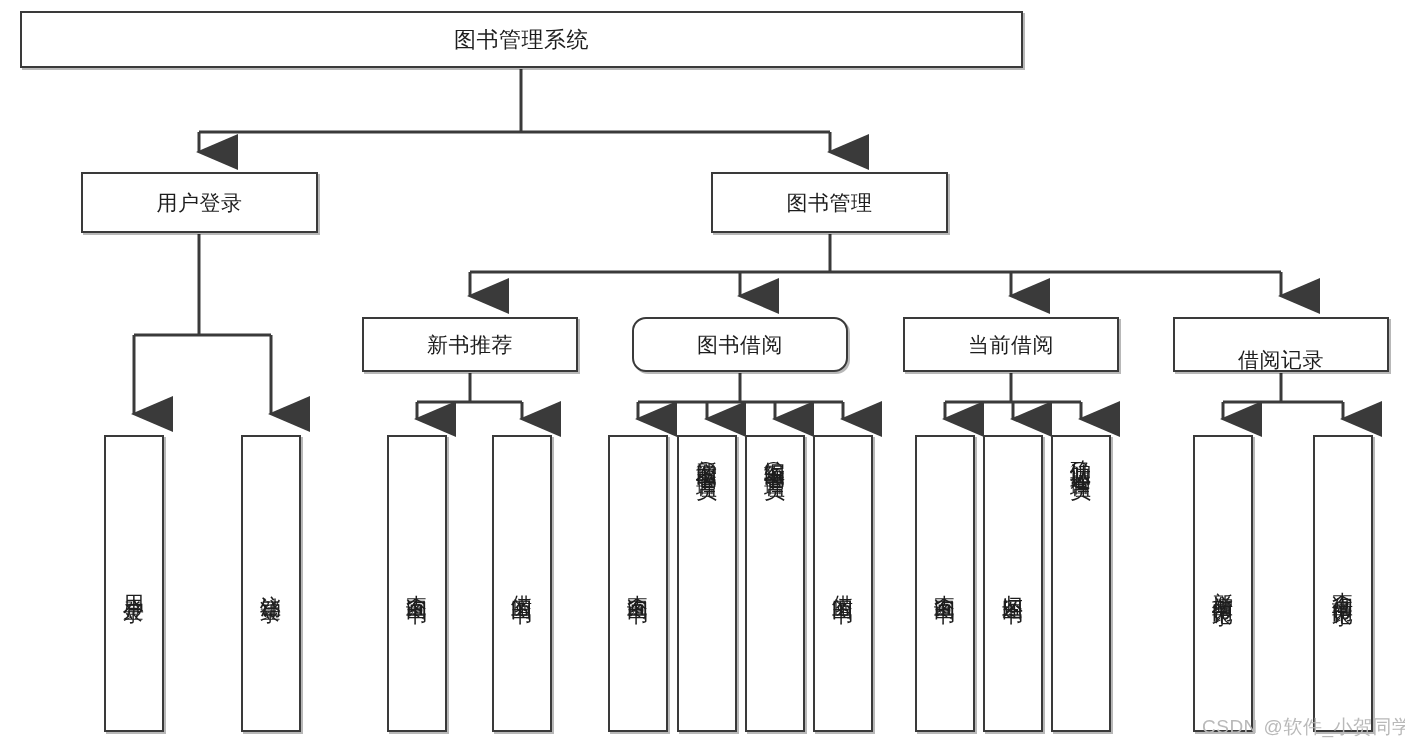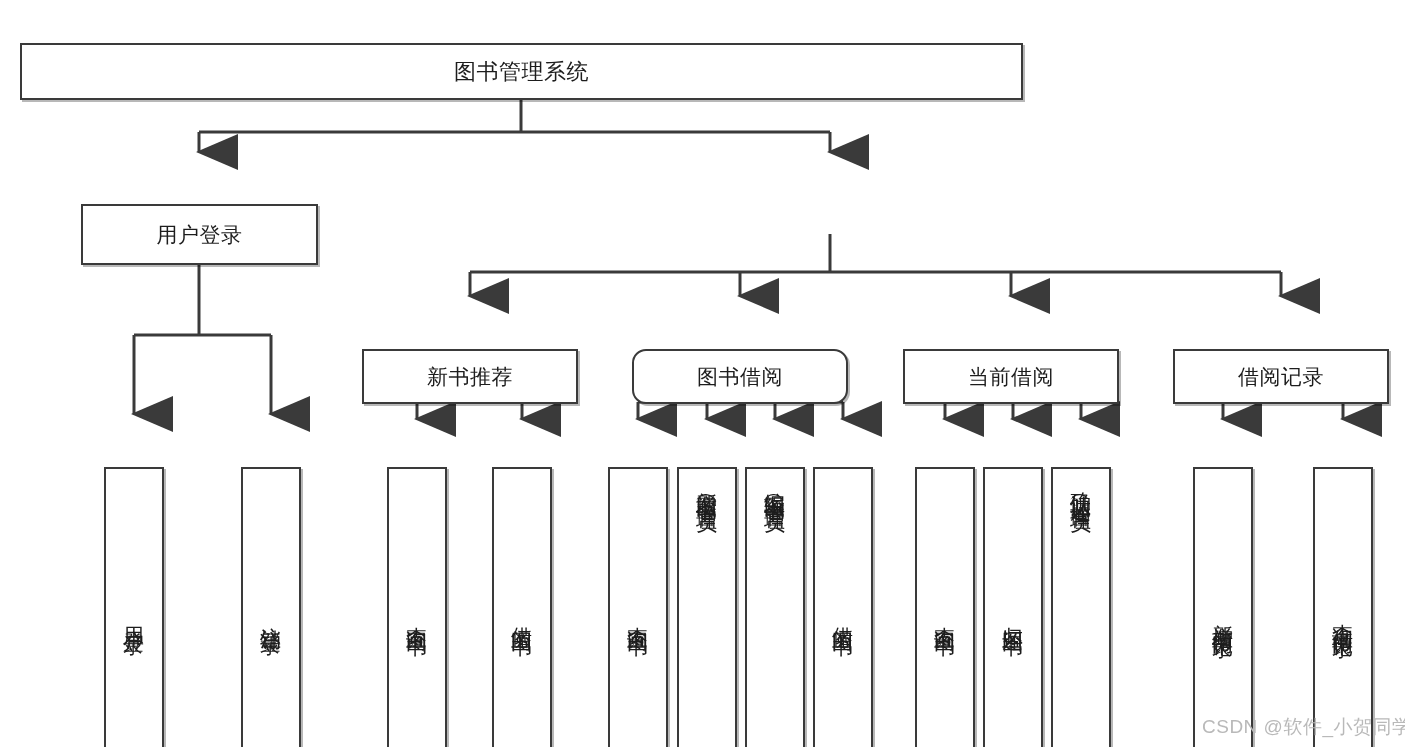--- a/index.html
+++ b/index.html
@@ -30,21 +30,20 @@
   .node {
     position: absolute;
     box-sizing: border-box;
     background: #ffffff;
     border: 2px solid #3a3a3a;
     box-shadow: 2px 2px 0 rgba(0,0,0,0.28);
     display: flex;
     align-items: center;
     justify-content: center;
     z-index: 5;
-    margin-top: 32px;
   }
   .node .label {
     color: #1d1d1d;
     line-height: 1.0;
     letter-spacing: 0.5px;
     white-space: pre;
   }
   .node.horiz .label {
     font-size: 21px;
   }
@@ -134,34 +133,37 @@
   </svg>
 
   <div class="node horiz root" style="left:20px; top:11px; width:1003px; height:57px;">
     <span class="label">图书管理系统</span>
   </div>
 
   <div class="node horiz" style="left:81px; top:172px; width:237px; height:61px;">
     <span class="label">用户登录</span>
   </div>
 
+  <div class="node horiz" style="left:711px; top:172px; width:237px; height:61px;">
+    <span class="label">图书管理</span>
+  </div>
 
   <div class="node horiz" style="left:362px; top:317px; width:216px; height:55px;">
     <span class="label">新书推荐</span>
   </div>
 
   <div class="node horiz" style="left:632px; top:317px; width:216px; height:55px;border-radius:14px;">
     <span class="label">图书借阅</span>
   </div>
 
   <div class="node horiz" style="left:903px; top:317px; width:216px; height:55px;">
     <span class="label">当前借阅</span>
   </div>
 
-  <div class="node horiz" style="left:1173px; top:317px; width:216px; height:55px;">
+  <div class="node horiz" style="left:1173px; top:317px; width:216px; height:55px;align-items:flex-end;">
     <span class="label">借阅记录</span>
   </div>
 
   <div class="node vert mid" style="left:104px; top:435px; width:60px; height:297px;">
     <span class="label">用户登录</span>
   </div>
 
   <div class="node vert mid" style="left:241px; top:435px; width:60px; height:297px;">
     <span class="label">注销登录</span>
   </div>

